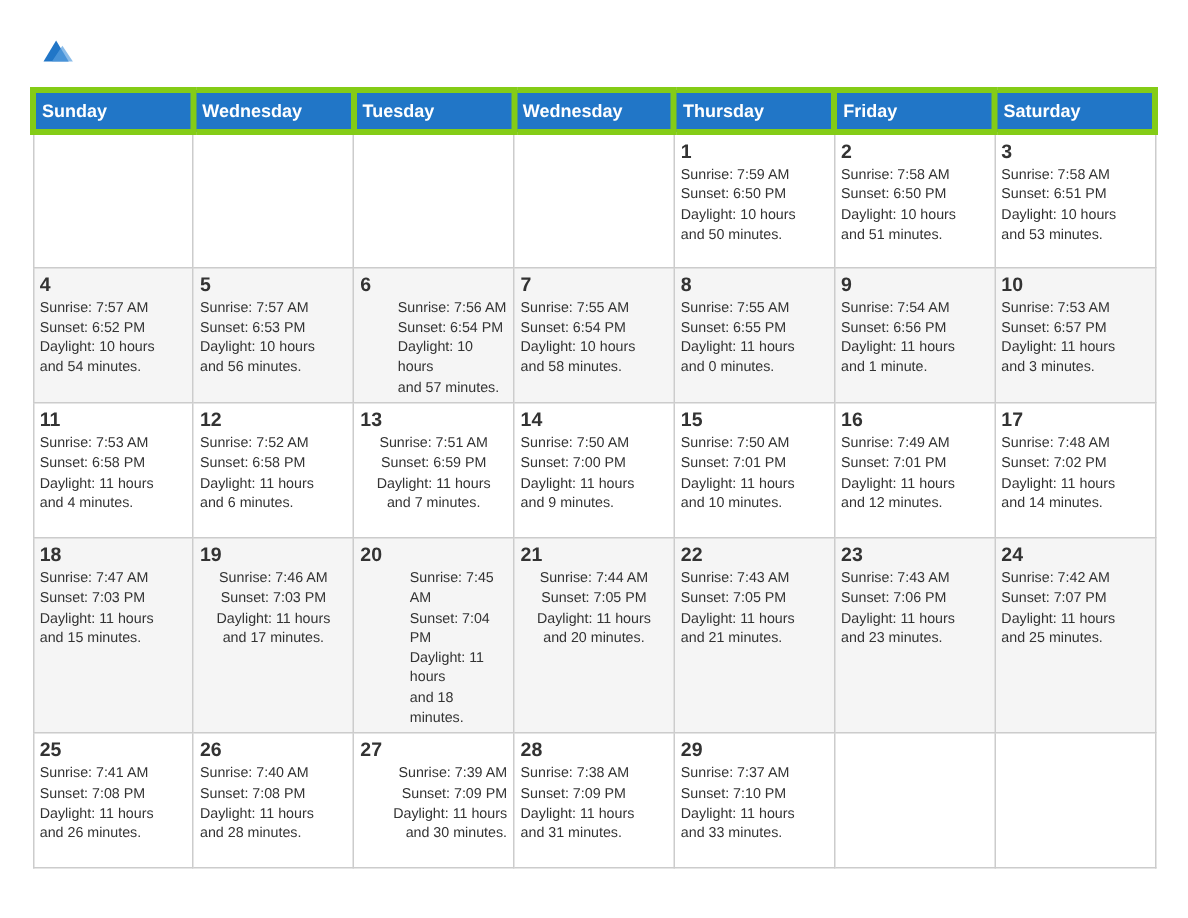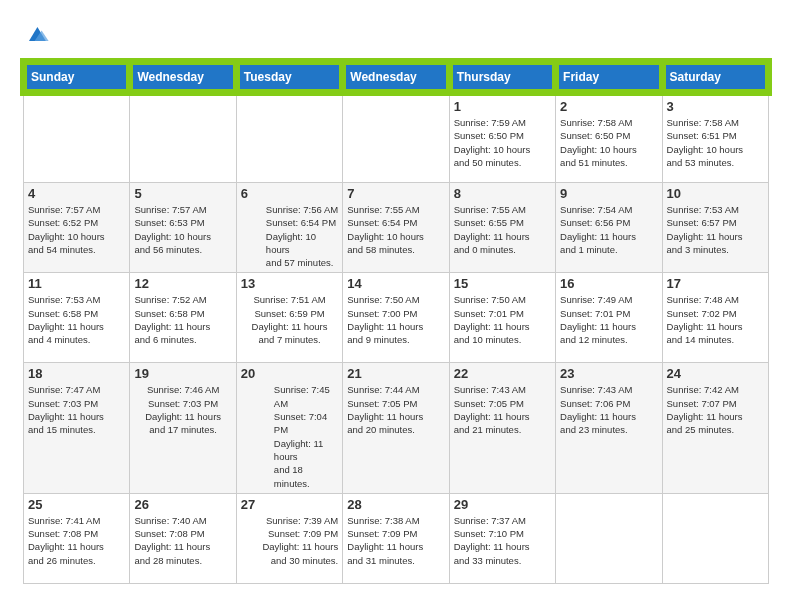--- a/index.html
+++ b/index.html
@@ -51,21 +51,21 @@
       border-collapse: collapse;
       table-layout: fixed;
     }
     thead tr th {
       background-color: #2176c7;
       color: #fff;
       font-size: 12px;
       font-weight: bold;
       padding: 5px 4px;
       text-align: left;
-      border: 7px solid #84cc16;
+      border: 4px solid #84cc16;
     }
     tbody tr td {
       border: 1px solid #ccc;
       vertical-align: top;
       padding: 3px 4px;
       font-size: 10px;
       color: #333;
       height: 90px;
       background: #fff;
     }
@@ -270,21 +270,21 @@
         </td>
         <td>
           <div class="day-number">20</div>
           <div class="day-info" style="white-space: pre-line; margin-left: 33px;">Sunrise: 7:45 AM
 Sunset: 7:04 PM
 Daylight: 11 hours
 and 18 minutes.</div>
         </td>
         <td>
           <div class="day-number">21</div>
-          <div class="day-info" style="white-space: pre-line;">Sunrise: 7:44 AM
+          <div class="day-info" style="white-space: pre-line; text-align: center;">Sunrise: 7:44 AM
 Sunset: 7:05 PM
 Daylight: 11 hours
 and 20 minutes.</div>
         </td>
         <td>
           <div class="day-number">22</div>
           <div class="day-info" style="white-space: pre-line;">Sunrise: 7:43 AM
 Sunset: 7:05 PM
 Daylight: 11 hours
 and 21 minutes.</div>

